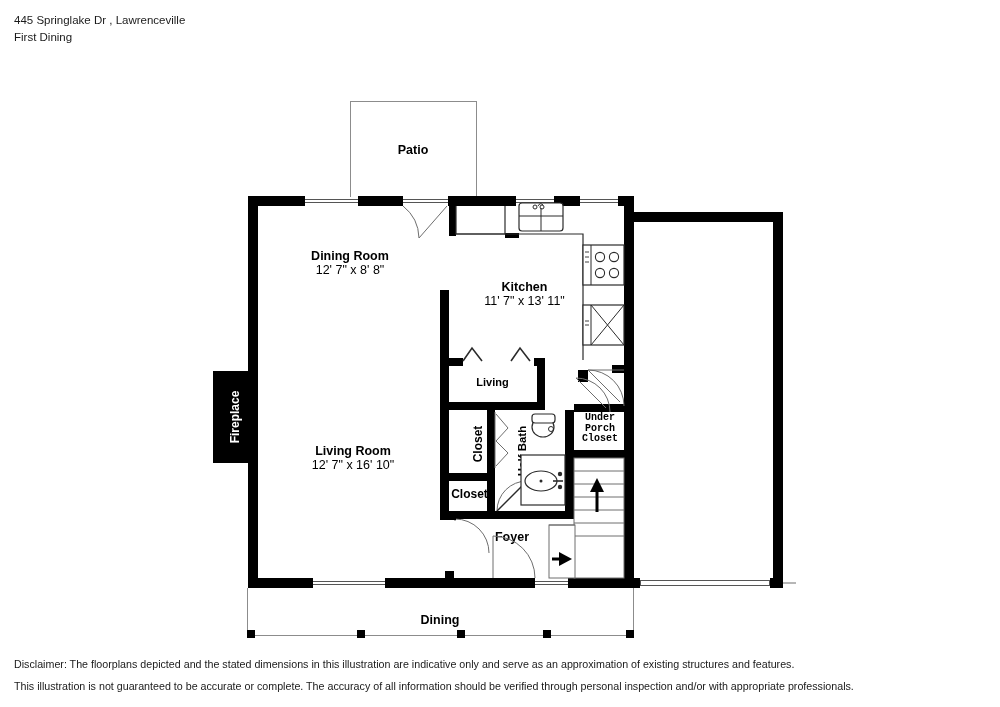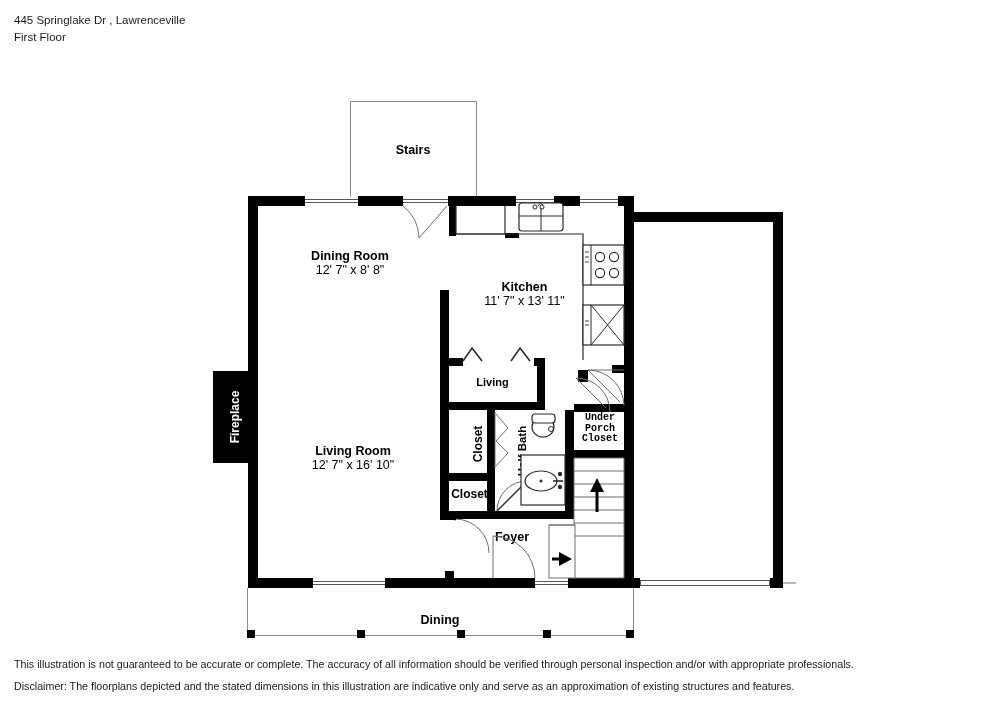--- a/index.html
+++ b/index.html
@@ -86,28 +86,28 @@
     transform: rotate(-90deg);
     transform-origin: 50% 50%;
   }
   svg.ov { position: absolute; left: 0; top: 0; width: 1000px; height: 707px; overflow: visible; }
 </style>
 </head>
 <body>
 
 <div id="header">
   <span class="addr">445 Springlake Dr , Lawrenceville</span>
-  <span class="floor">First Floor</span>
+  <span class="floor">First Dining</span>
 </div>
 
 <div id="plan">
 
   <div class="outline" style="left:350px; top:101px; width:127px; height:96px; border-bottom:none;"></div>
   <div class="label" style="left:353px; top:143px; width:120px;">
-    <span class="nm">Stairs</span>
+    <span class="nm">Patio</span>
   </div>
 
   <div class="outline" style="left:247px; top:588px; width:387px; height:48px; border-top:none;"></div>
   <div class="label" style="left:360px; top:613px; width:160px;">
     <span class="nm">Dining</span>
   </div>
 
   <div class="wall" style="left:247px; top:630px; width:8px; height:8px;"></div>
   <div class="wall" style="left:357px; top:630px; width:8px; height:8px;"></div>
   <div class="wall" style="left:457px; top:630px; width:8px; height:8px;"></div>
@@ -324,15 +324,15 @@
     <g>
       <line x1="552" y1="559" x2="563" y2="559" stroke="#000000" stroke-width="3"></line>
       <polygon points="572,559 559,552 559,566" fill="#000000"></polygon>
     </g>
 
     <line x1="783" y1="583" x2="796" y2="583" stroke="#6e6e6e" stroke-width="1"></line>
   </svg>
 </div>
 
 <div id="disclaimer">
+  <span>Disclaimer: The floorplans depicted and the stated dimensions in this illustration are indicative only and serve as an approximation of existing structures and features.</span>
   <span>This illustration is not guaranteed to be accurate or complete. The accuracy of all information should be verified through personal inspection and/or with appropriate professionals.</span>
-  <span>Disclaimer: The floorplans depicted and the stated dimensions in this illustration are indicative only and serve as an approximation of existing structures and features.</span>
 </div>
 
 </body></html>

